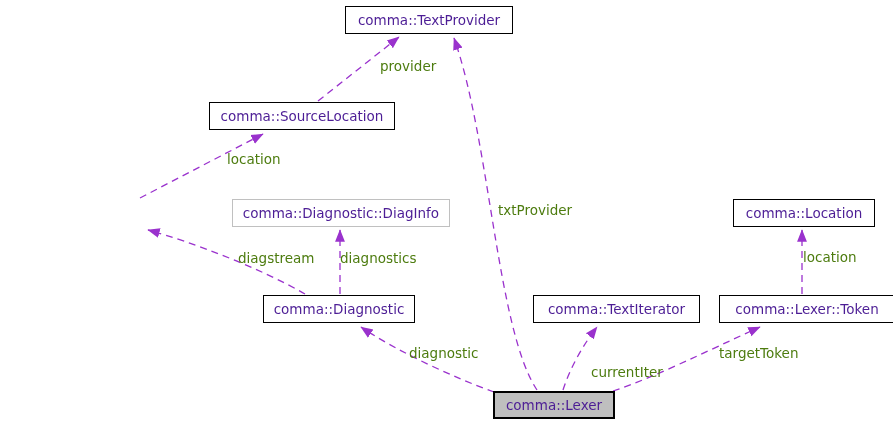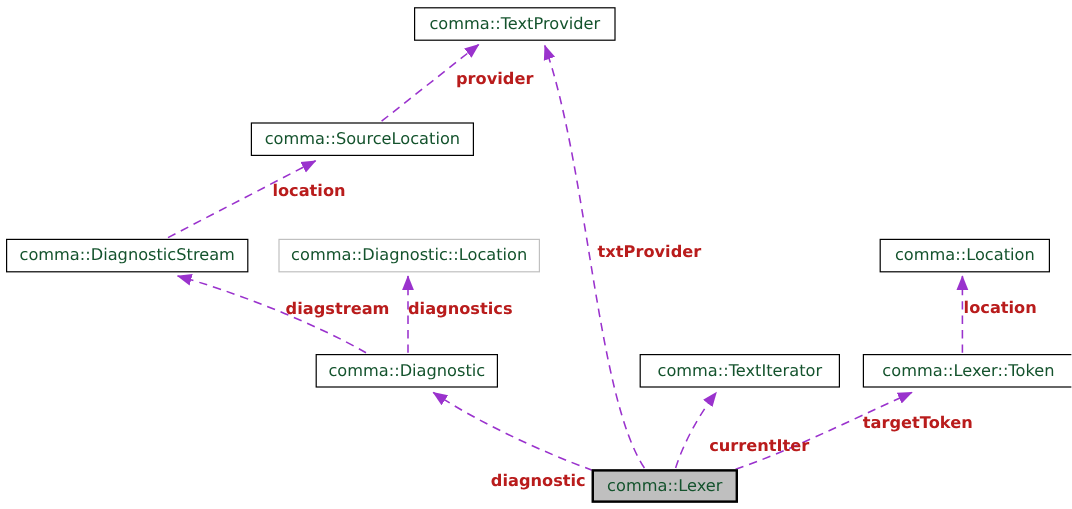--- a/index.html
+++ b/index.html
@@ -25,45 +25,44 @@
     fill: none;
     stroke: #9a32cd;
     stroke-width: 1.3;
     stroke-dasharray: 7 5;
   }
   .node {
     position: absolute;
     box-sizing: border-box;
     border: 1px solid #000000;
     background: #ffffff;
-    color: #14532d;
+    color: #4c1d95;
     font-size: 13.5px;
     white-space: nowrap;
     display: flex;
     align-items: center;
     justify-content: center;
     z-index: 2;
     cursor: pointer;
   }
   .node.internal {
     border-color: #c0c0c0;
     cursor: default;
   }
   .node.current {
     background: #bfbfbf;
     border-width: 2px;
     cursor: default;
   }
   .edge-label {
     position: absolute;
-    color: #b91c1c;
+    color: #4d7c0f;
     font-size: 13.5px;
     white-space: nowrap;
     z-index: 3;
-    font-weight: bold;
   }
 </style>
 </head>
 <body>
 
 <div id="graph">
 
   <svg id="edges" viewBox="0 0 893 424" xmlns="http://www.w3.org/2000/svg">
     <defs>
       <marker id="arrow" viewBox="0 0 10 10" refX="9" refY="5" markerWidth="10" markerHeight="10" orient="auto">
@@ -76,31 +75,30 @@
     <path class="edge" d="M305,294 C260,268 192,242 148,230" marker-end="url(#arrow)"></path>
     <path class="edge" d="M340,294 L340,230" marker-end="url(#arrow)"></path>
     <path class="edge" d="M802,294 L802,230" marker-end="url(#arrow)"></path>
     <path class="edge" d="M494,392 C455,378 398,352 361,327" marker-end="url(#arrow)"></path>
     <path class="edge" d="M563,390 C570,368 583,345 597,327" marker-end="url(#arrow)"></path>
     <path class="edge" d="M613,391 C655,377 705,352 760,327" marker-end="url(#arrow)"></path>
   </svg>
 
   <div class="node" style="left:345px; top:6px;   width:168px; height:28px;">comma::TextProvider</div>
   <div class="node" style="left:209px; top:102px; width:186px; height:28px;">comma::SourceLocation</div>
-  <div class="node" style="left:5px;   top:199px; width:202px; height:28px;">comma::DiagnosticStream</div>
-  <div class="node internal" style="left:232px; top:199px; width:218px; height:28px;">comma::Diagnostic::Location</div>
+  <div class="node internal" style="left:232px; top:199px; width:218px; height:28px;">comma::Diagnostic::DiagInfo</div>
   <div class="node" style="left:733px; top:199px; width:142px; height:28px;">comma::Location</div>
   <div class="node" style="left:263px; top:295px; width:152px; height:28px;">comma::Diagnostic</div>
   <div class="node" style="left:533px; top:295px; width:167px; height:28px;">comma::TextIterator</div>
   <div class="node" style="left:719px; top:295px; width:176px; height:28px;">comma::Lexer::Token</div>
   <div class="node current" style="left:493px; top:391px; width:122px; height:28px;">comma::Lexer</div>
 
   <div class="edge-label" style="left:380px; top:58px;">provider</div>
   <div class="edge-label" style="left:227px; top:151px;">location</div>
   <div class="edge-label" style="left:498px; top:202px;text-align:right;">txtProvider</div>
   <div class="edge-label" style="left:238px; top:250px;">diagstream</div>
   <div class="edge-label" style="left:340px; top:250px;">diagnostics</div>
   <div class="edge-label" style="left:803px; top:249px;">location</div>
-  <div class="edge-label" style="left:409px; top:345px;margin-top:48px;">diagnostic</div>
+  <div class="edge-label" style="left:409px; top:345px;">diagnostic</div>
   <div class="edge-label" style="left:591px; top:364px;">currentIter</div>
   <div class="edge-label" style="left:719px; top:345px;">targetToken</div>
 
 </div>
 
 </body></html>

